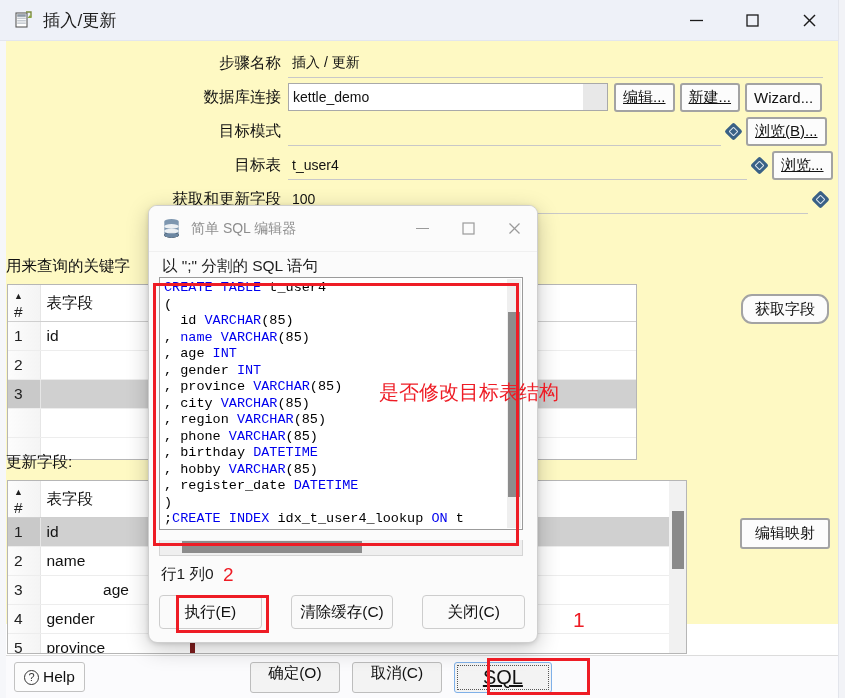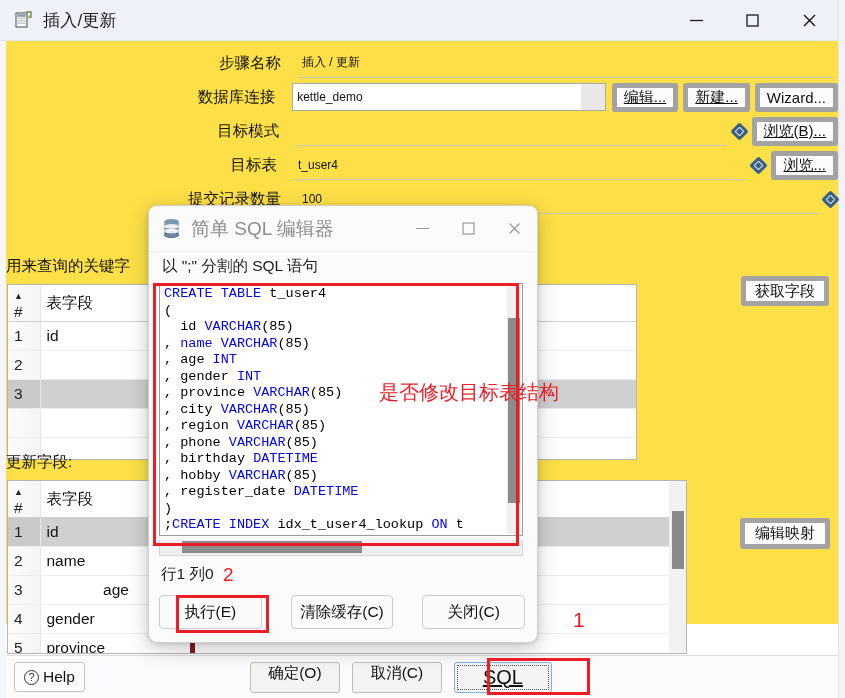--- a/index.html
+++ b/index.html
@@ -5,21 +5,21 @@
   * { box-sizing: border-box; }
   html, body {
     margin: 0; padding: 0;
     width: 845px; height: 698px;
     overflow: hidden;
     background: #ffffff;
     font-family: "Liberation Sans", "DejaVu Sans", sans-serif;
     -webkit-font-smoothing: antialiased;
   }
 
-  #root { position: relative; width: 845px; height: 624px; background: #fde047; }
+  #root { position: relative; width: 845px; height: 624px; background: #fef9c3; }
 
   
   .win-titlebar {
     position: absolute; left: 0; top: 0; width: 838px; height: 41px;
     background: #eef1f8;
     border-bottom: 1px solid #e3e6ee;
     display: flex; align-items: center;
   }
   .win-icon {
     margin-left: 13px; width: 20px; height: 20px; position: relative; flex: 0 0 auto;
@@ -40,27 +40,26 @@
 
   
   .form { position: absolute; left: 0; top: 41px; width: 838px; }
   .row { display: flex; align-items: center; height: 32px; margin-bottom: 2px; }
   .row-label {
     width: 288px; text-align: right; padding-right: 7px;
     font-size: 15.5px; color: #111; white-space: nowrap;
   }
   .tfield {
     height: 28px; border: 1px solid #a9a9a9; background: #fff;
-    font-size: 12px; color: #111; padding: 0 4px; display: flex; align-items: center;
+    font-size: 14px; color: #111; padding: 0 4px; display: flex; align-items: center;
     font-family: "Liberation Sans", sans-serif;
-    margin-left: 10px;
   }
   .tfield.flat { border: none; border-bottom: 1px solid #c8c8c8; background: transparent; height: 30px; }
   .btn {
-    height: 29px; border: 5px solid #a3a3a3; background: #fcfcfc; border-radius: 3px;
+    height: 29px; border: 2px solid #a3a3a3; background: #fcfcfc; border-radius: 3px;
     font-size: 15px; color: #111; padding: 0 7px; display: flex; align-items: center;
     justify-content: center; white-space: nowrap;
   }
   .diamond {
     width: 13px; height: 13px; background: #3a6186; transform: rotate(45deg);
     position: relative; flex: 0 0 auto; border-radius: 2px;
   }
   .diamond::after {
     content:""; position:absolute; left:3px; top:3px; width:7px; height:7px;
     border: 1.6px solid #dfe6ef; border-radius: 1px; box-sizing: border-box;
@@ -114,29 +113,29 @@
     position: absolute; left: 148px; top: 205px; width: 390px; height: 438px;
     background: #fbfbfb; border: 1px solid #cfcfcf; border-radius: 9px;
     box-shadow: 0 6px 22px rgba(0,0,0,.22), 0 1px 4px rgba(0,0,0,.12);
     overflow: hidden;
   }
   .dlg-title {
     height: 46px; background: #fbfbfb; display: flex; align-items: center;
     border-bottom: 1px solid #f0f0f0;
   }
   .dlg-icon { margin-left: 13px; width: 19px; height: 21px; position: relative; flex:0 0 auto; }
-  .dlg-name { margin-left: 10px; font-size: 19px; color: #8d8d8d; }
+  .dlg-name { margin-left: 10px; font-size: 14px; color: #8d8d8d; }
   .dlg-ctrls { margin-left: auto; display: flex; }
   .dlg-btn { width: 46px; height: 46px; display:flex; align-items:center; justify-content:center;
              color: #9a9a9a; font-size: 15px; }
   .dlg-body { position: relative; height: 392px; }
   .dlg-hint { position: absolute; left: 13px; top: 4px; font-size: 15.5px; color: #1b1b1b; }
 
   .sqlbox {
-    position: absolute; left: 10px; top: 31px; width: 364px; height: 253px;
+    position: absolute; left: 10px; top: 25px; width: 364px; height: 253px;
     border: 1px solid #9b9b9b; background: #fff; overflow: hidden;
   }
   .sqltext {
     position: absolute; left: 4px; top: 2px; white-space: pre;
     font-family: "Liberation Mono", "DejaVu Sans Mono", monospace;
     font-size: 13.5px; line-height: 16.5px; color: #000;
   }
   .kw { color: #0000ee; }
   .sqlv {
     position: absolute; right: 1px; top: 1px; width: 14px; bottom: 1px; background: #efefef;
@@ -239,21 +238,21 @@
     <div class="row">
       <div class="row-label">目标表</div>
       <div class="tfield flat" style="width:459px;">t_user4</div>
       <span class="diamond" style="margin-left:6px;"></span>
       <div class="btn" style="margin-left:6px;">
           <span class="u">浏览...</span>
         </div>
     </div>
 
     <div class="row">
-      <div class="row-label">提交记录数量</div>
+      <div class="row-label">获取和更新字段</div>
       <div class="tfield flat" style="width:520px;">100</div>
       <span class="diamond" style="margin-left:6px;"></span>
     </div>
   </div>
 
   <div class="sec-label" style="left:6px; top:256px;">用来查询的关键字</div>
 
   <div class="gridbox" style="left:7px; top:284px; width:630px; height:176px;">
     <table class="grid">
       <tbody>
@@ -296,21 +295,21 @@
         <td class="numcol"></td>
         <td style="border-right:1px solid #e6e6e6;"></td>
         <td style="border-right:1px solid #e6e6e6;"></td>
         <td style="border-right:1px solid #e6e6e6;"></td>
         <td></td>
       </tr>
     </tbody>
       </table>
   </div>
 
-  <div class="btn" style="position:absolute; left:741px; top:276px; width:88px; height:30px;">
+  <div class="btn" style="position:absolute; left:741px; top:294px; width:88px; height:30px;border-radius:11px;">
     <span>获取字段</span>
   </div>
 
   <div class="sec-label" style="left:6px; top:452px;">更新字段:</div>
 
   <div class="gridbox" style="left:7px; top:480px; width:680px; height:174px;">
     <table class="grid" style="width:663px;">
       <tbody>
           <tr>
         <th class="numcol"><span class="sortmark">▲</span><br><span>#</span></th>

